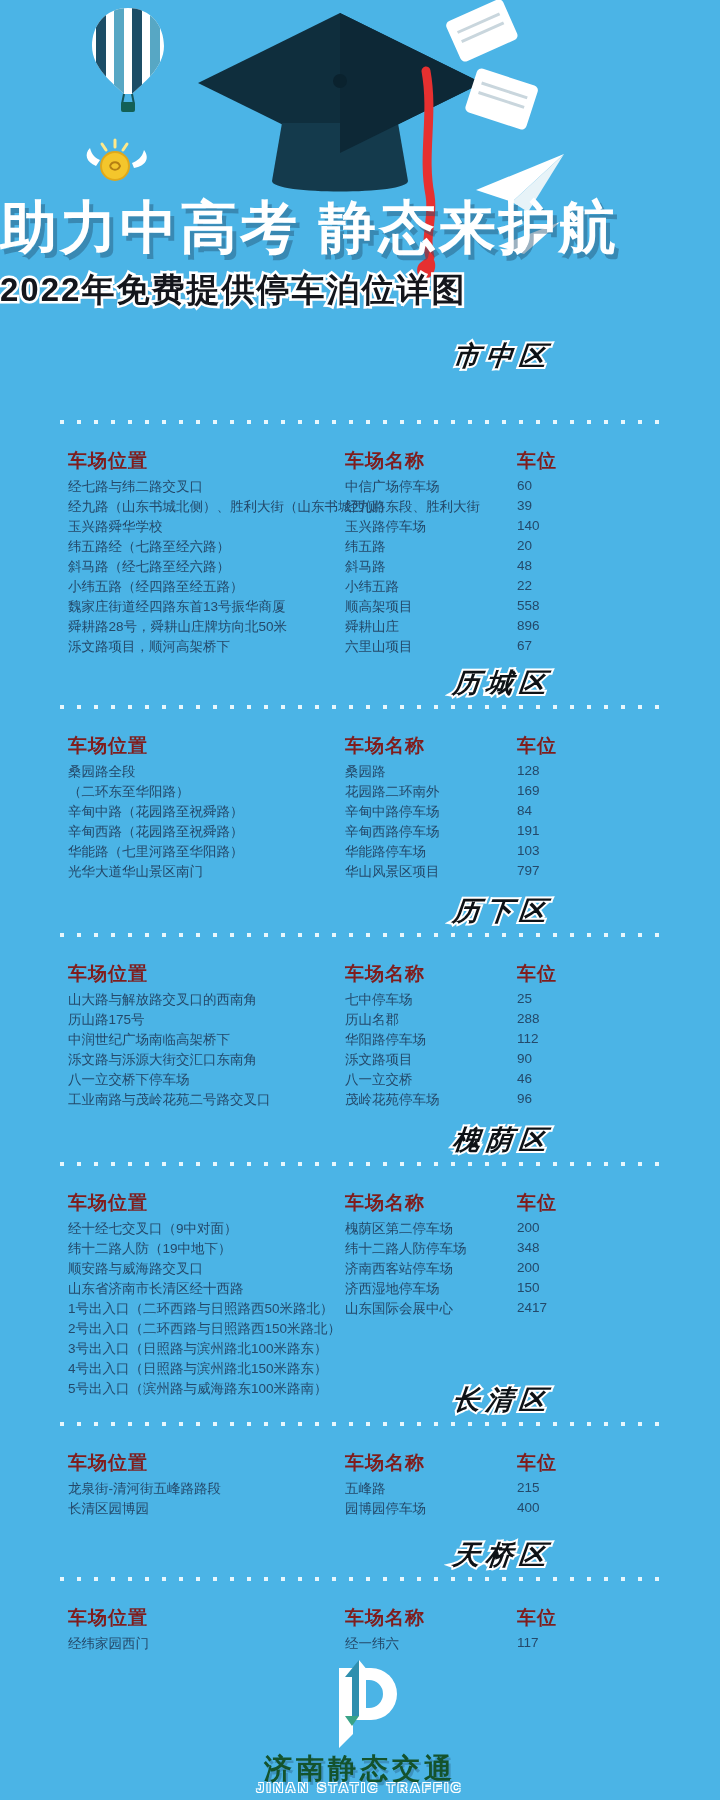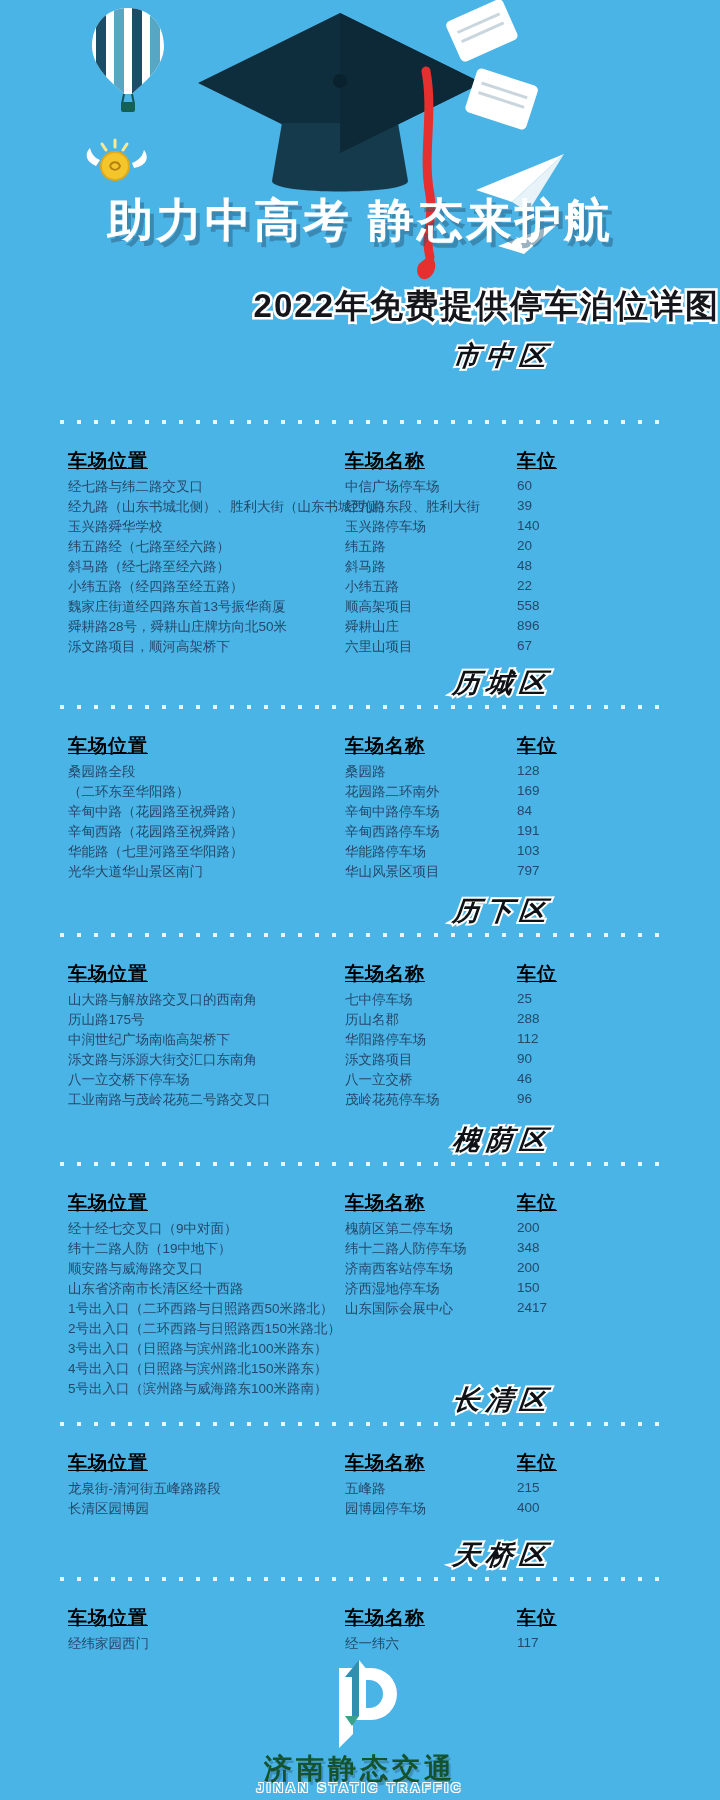--- a/index.html
+++ b/index.html
@@ -5,47 +5,46 @@
   html,body{margin:0;padding:0;}
   .page{
     position:relative;width:720px;height:1800px;overflow:hidden;
     background:#4bb4e6;
     font-family:"Liberation Sans", sans-serif;
   }
   
   .hero{position:absolute;left:0;top:0;width:720px;height:330px;}
   .decor{position:absolute;}
   .title{
-    position:absolute;left:0;top:190px;width:720px;text-align:center;
-    font-size:46px;font-weight:bold;color:#ffffff;letter-spacing:3px;
+    position:absolute;left:0;top:190px;width:720px;
+    font-size:57px;font-weight:bold;color:#ffffff;letter-spacing:3px;
     text-shadow:4px 5px 0 rgba(36,84,118,.45);
     white-space:nowrap;
   }
   .subtitle{
-    position:absolute;left:0;top:268px;width:720px;text-align:right;
+    position:absolute;left:0;top:268px;width:720px;text-align:left;
     font-size:33px;font-weight:bold;color:#14161c;letter-spacing:2px;
     -webkit-text-stroke:5px #ffffff;paint-order:stroke fill;
     white-space:nowrap;
-    margin-top:16px;
   }
   
   .section{position:absolute;left:0;width:720px;}
   .sec-label{
     position:absolute;top:0;left:0;width:552px;text-align:right;
     font-family:"DejaVu Serif", serif;font-style:italic;font-weight:bold;
     font-size:27px;color:#0e1216;letter-spacing:6px;
     -webkit-text-stroke:4px #ffffff;paint-order:stroke fill;
     transform:skewX(-6deg);
   }
   .dotted{
     position:absolute;left:60px;width:600px;height:4px;
     background:repeating-linear-gradient(90deg,#e8f7fd 0 4px,transparent 4px 17px);
   }
   .colheads{position:absolute;left:0;width:720px;height:22px;}
-  .colheads span{position:absolute;font-size:19px;font-weight:bold;color:#000000;letter-spacing:1px;text-decoration:underline;}
+  .colheads span{position:absolute;font-size:19px;font-weight:bold;color:#7f1d1d;letter-spacing:1px;}
   .col-loc{left:68px;} .col-name{left:345px;} .col-num{left:517px;}
   .rows{position:absolute;left:0;width:720px;}
   .trow{position:relative;width:720px;height:20px;padding-left:12px;}
   .trow span{position:absolute;top:0;font-size:13.5px;color:#24496a;white-space:nowrap;}
   .s0 .dotted{top:82px;}  .s0 .colheads{top:110px;} .s0 .rows{top:140px;}
   .sN .dotted{top:40px;}  .sN .colheads{top:68px;}  .sN .rows{top:98px;}
   .s0{top:338px;} .s1{top:665px;} .s2{top:893px;} .s3{top:1122px;} .s4{top:1382px;} .s5{top:1537px;}
   
   .footer{position:absolute;left:0;top:1650px;width:720px;text-align:center;}
   .logo{position:absolute;left:315px;top:10px;width:90px;height:92px;}

